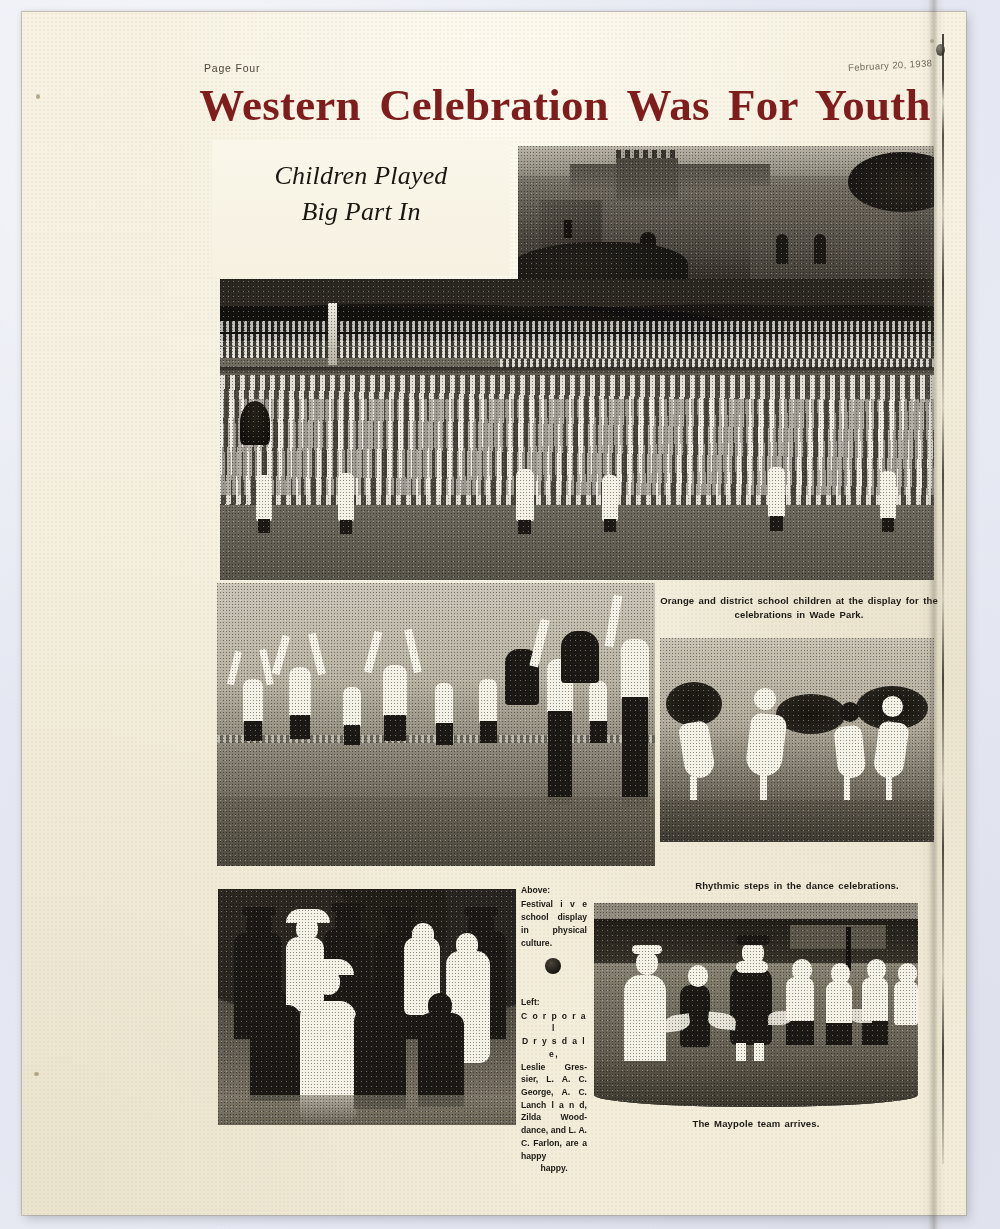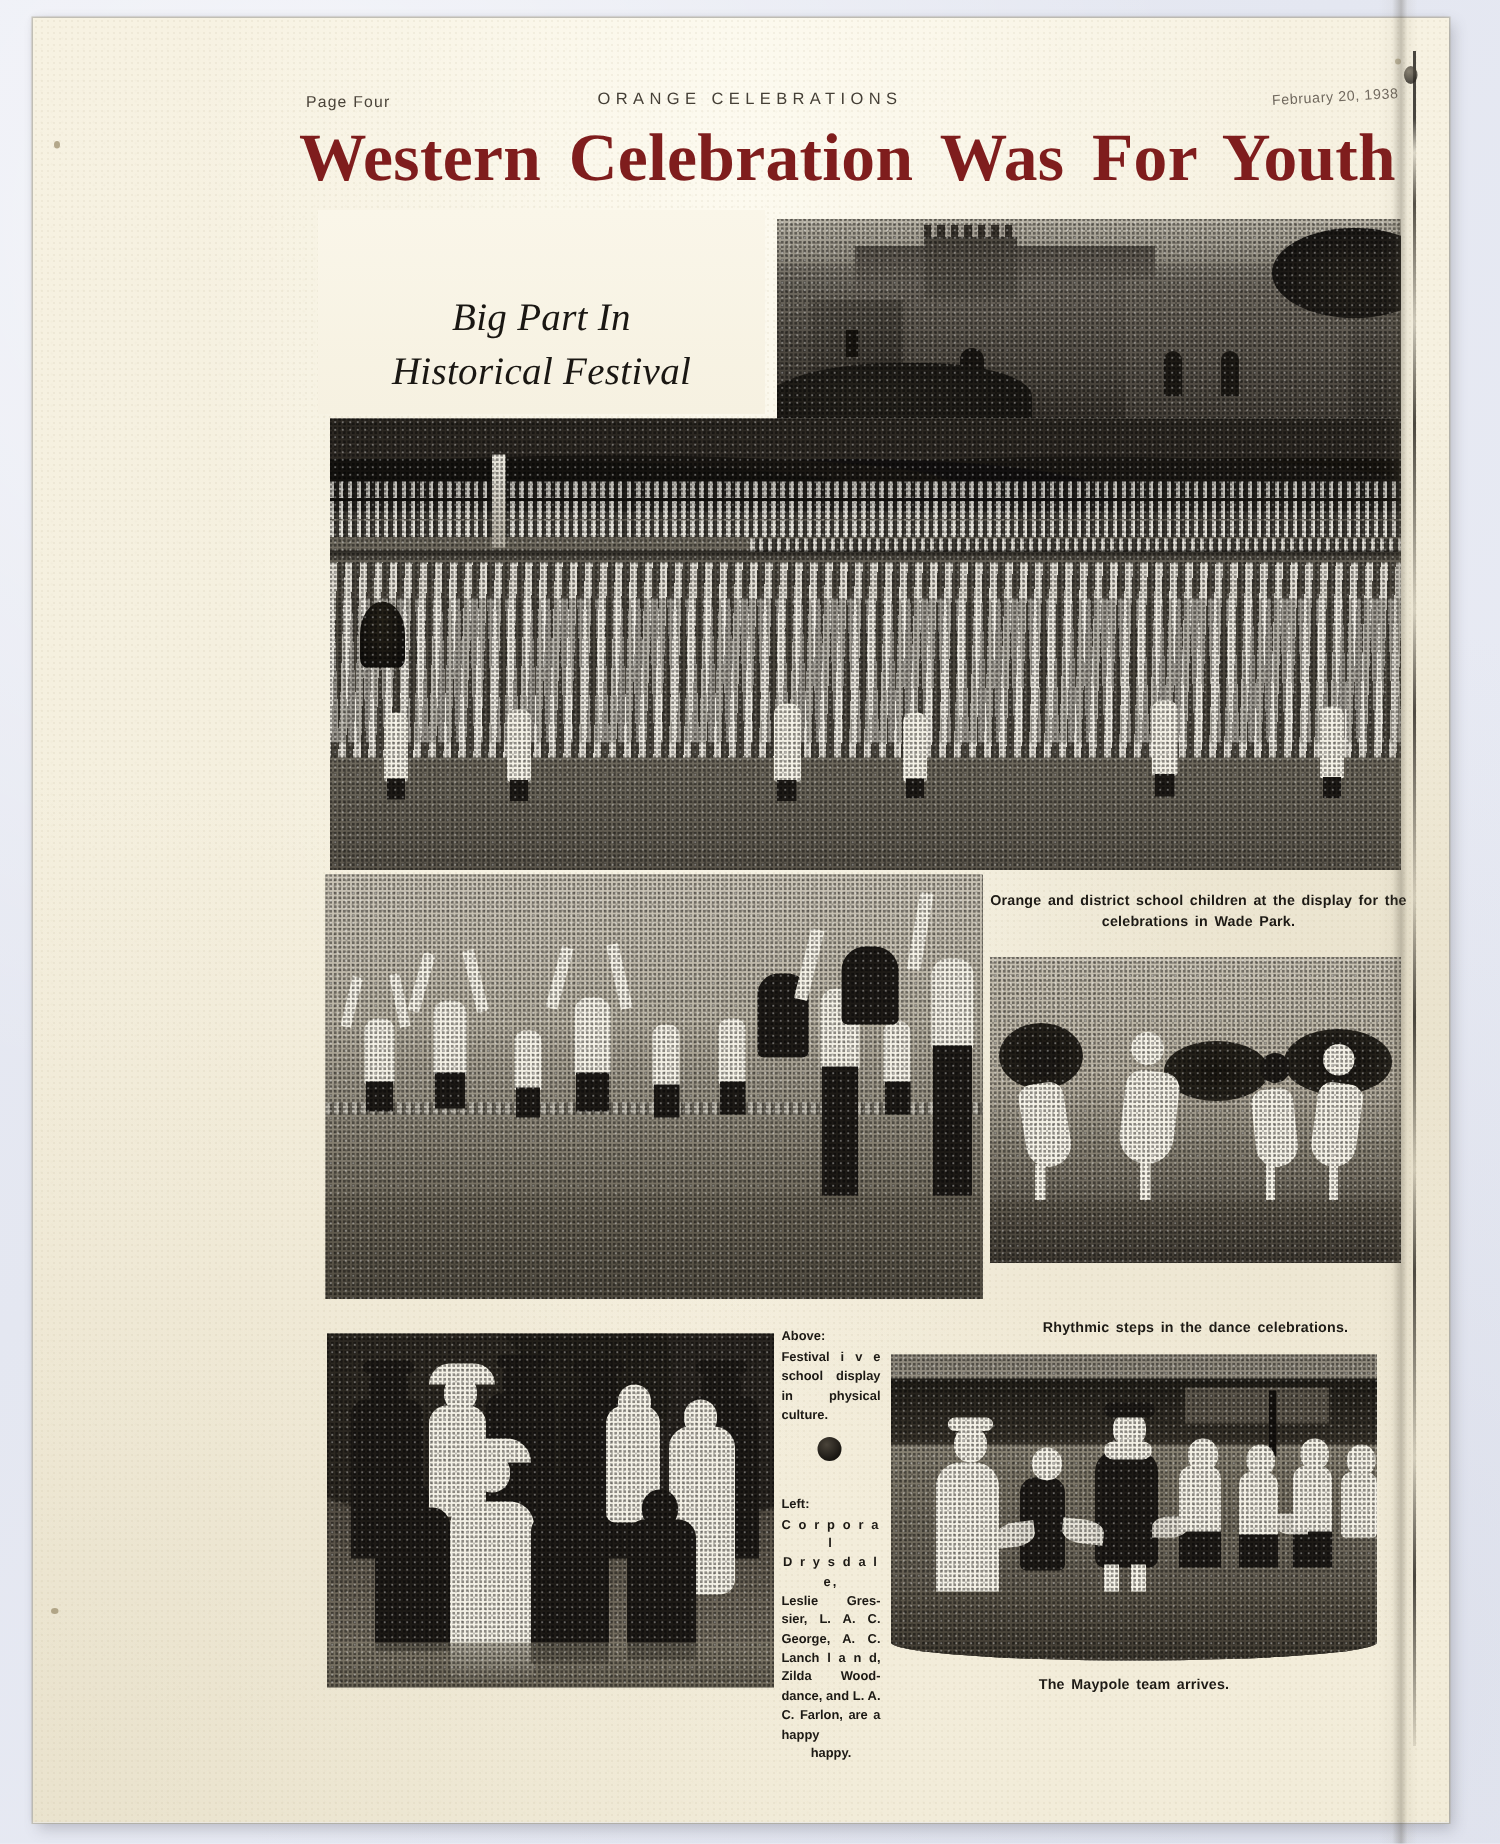--- a/index.html
+++ b/index.html
@@ -153,21 +153,20 @@
 
     <div class="speck" style="left:14px;top:82px;width:4px;height:5px;"></div>
     <div class="speck" style="left:12px;top:1060px;width:5px;height:4px;"></div>
     <div class="speck" style="left:908px;top:27px;width:4px;height:4px;opacity:.55;"></div>
     <div class="speck" style="left:290px;top:234px;width:3px;height:3px;opacity:.6;"></div>
     <div class="speck" style="left:484px;top:252px;width:3px;height:3px;opacity:.7;"></div>
   </div>
 
   <div class="masthead">
     <div class="page-folio">Page Four</div>
-    <div class="section-name">ORANGE CELEBRATIONS</div>
     <div class="issue-date">February 20, 1938</div>
   </div>
 
   <div class="headline">Western Celebration Was For Youth</div>
 
   <div class="photo" style="left:518px;top:146px;width:416px;height:142px;">
     <div class="ink" style="background:
         linear-gradient(180deg,#9b968b 0%,#746f65 28%,#4f4a42 60%,#35312b 100%);"></div>
 
     <div class="ink" style="height:30px;background:linear-gradient(180deg,#b9b4a7,#8d887c);"></div>
@@ -186,23 +185,22 @@
     <div class="ink" style="left:46px;top:74px;width:8px;height:18px;background:#17140f;"></div>
 
     <div class="ink" style="left:-10px;top:96px;width:180px;height:56px;background:radial-gradient(ellipse at 40% 40%,#26231d,#14120f);border-radius:50% 40% 0 0;"></div>
     <div class="ink" style="left:330px;top:6px;width:110px;height:60px;background:radial-gradient(ellipse at 50% 60%,#2a261f,#131110);border-radius:50%;"></div>
     <div class="dots"></div>
     <div class="noise"></div>
   </div>
 
   <div class="deck-block">
     <div class="deck">
-      <br>
+      <span>Children Played</span><br>
       <span>Big Part In</span><br>
-      <span>Historical Festival</span>
     </div>
   </div>
 
   <div class="photo" style="left:220px;top:279px;width:714px;height:301px;">
     <div class="ink" style="background:linear-gradient(180deg,#3c3830 0%,#56514708 8%,#6b665b 22%,#807a6d 46%,#6f6a5e 74%,#5a554b 100%);"></div>
 
     <div class="ink" style="height:62px;background:
         radial-gradient(ellipse at 8% 80%,#14120f 0 32%,rgba(0,0,0,0) 33%),
         radial-gradient(ellipse at 26% 70%,#191612 0 30%,rgba(0,0,0,0) 31%),
         radial-gradient(ellipse at 48% 85%,#121010 0 34%,rgba(0,0,0,0) 35%),

